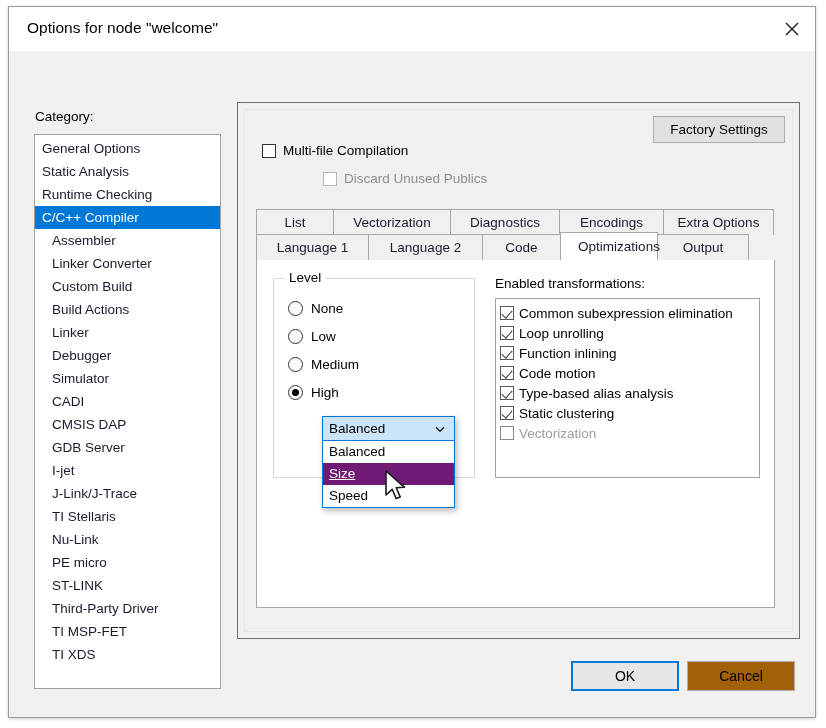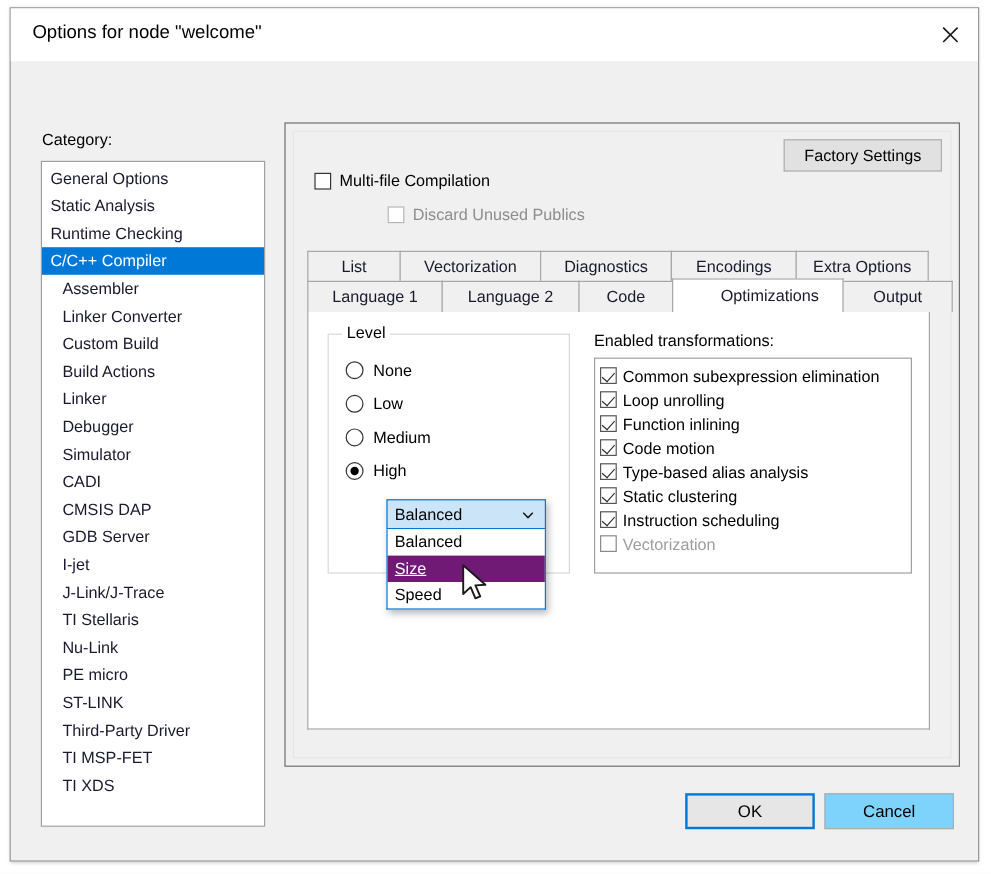--- a/index.html
+++ b/index.html
@@ -365,21 +365,21 @@
     border-width: 0 1.6px 1.6px 0;
     transform: rotate(42deg);
   }
   .trans-text { font-size: 13.5px; color: #000; }
   .trans-text.disabled { color: #9d9d9d; }
 
   
   .btn {
     position: absolute;
     height: 30px;
-    background: #7dd3fc;
+    background: #a16207;
     border: 1px solid #adadad;
     box-sizing: border-box;
     font-size: 14px;
     font-family: "Liberation Sans", sans-serif;
     display: flex;
     align-items: center;
     justify-content: center;
     cursor: default;
     color: #000;
   }
@@ -459,21 +459,21 @@
           <div class="tab" style="width: 78px;">List</div>
           <div class="tab" style="width: 118px;">Vectorization</div>
           <div class="tab" style="width: 110px;">Diagnostics</div>
           <div class="tab" style="width: 105px;">Encodings</div>
           <div class="tab" style="width: 111px;">Extra Options</div>
         </div>
       <div class="tabrow row2" id="tab-row-2">
           <div class="tab" style="width: 113px;">Language 1</div>
           <div class="tab" style="width: 115px;">Language 2</div>
           <div class="tab" style="width: 79px;">Code</div>
-          <div class="tab active" style="width: 143px; padding-left: 20px;">Optimizations</div>
+          <div class="tab active" style="width: 98px; padding-left: 20px;">Optimizations</div>
           <div class="tab" style="width: 92px;">Output</div>
         </div>
     </div>
 
     <div class="tabpage">
 
       <div class="groupbox">
         <div class="group-title">Level</div>
         <div id="level-radios">
             <div class="radio-row" style="top: 22px;">
@@ -539,24 +539,20 @@
           </div>
           <div class="trans-row">
             <span class="tcbox checked"></span>
             <span class="trans-text">Type-based alias analysis</span>
           </div>
           <div class="trans-row">
             <span class="tcbox checked"></span>
             <span class="trans-text">Static clustering</span>
           </div>
           <div class="trans-row">
-            <span class="tcbox checked"></span>
-            <span class="trans-text">Instruction scheduling</span>
-          </div>
-          <div class="trans-row">
             <span class="tcbox disabled"></span>
             <span class="trans-text disabled">Vectorization</span>
           </div>
         </div>
 
     </div>
   </div>
 
   <div class="btn btn-ok">OK</div>
   <div class="btn btn-cancel">Cancel</div>

